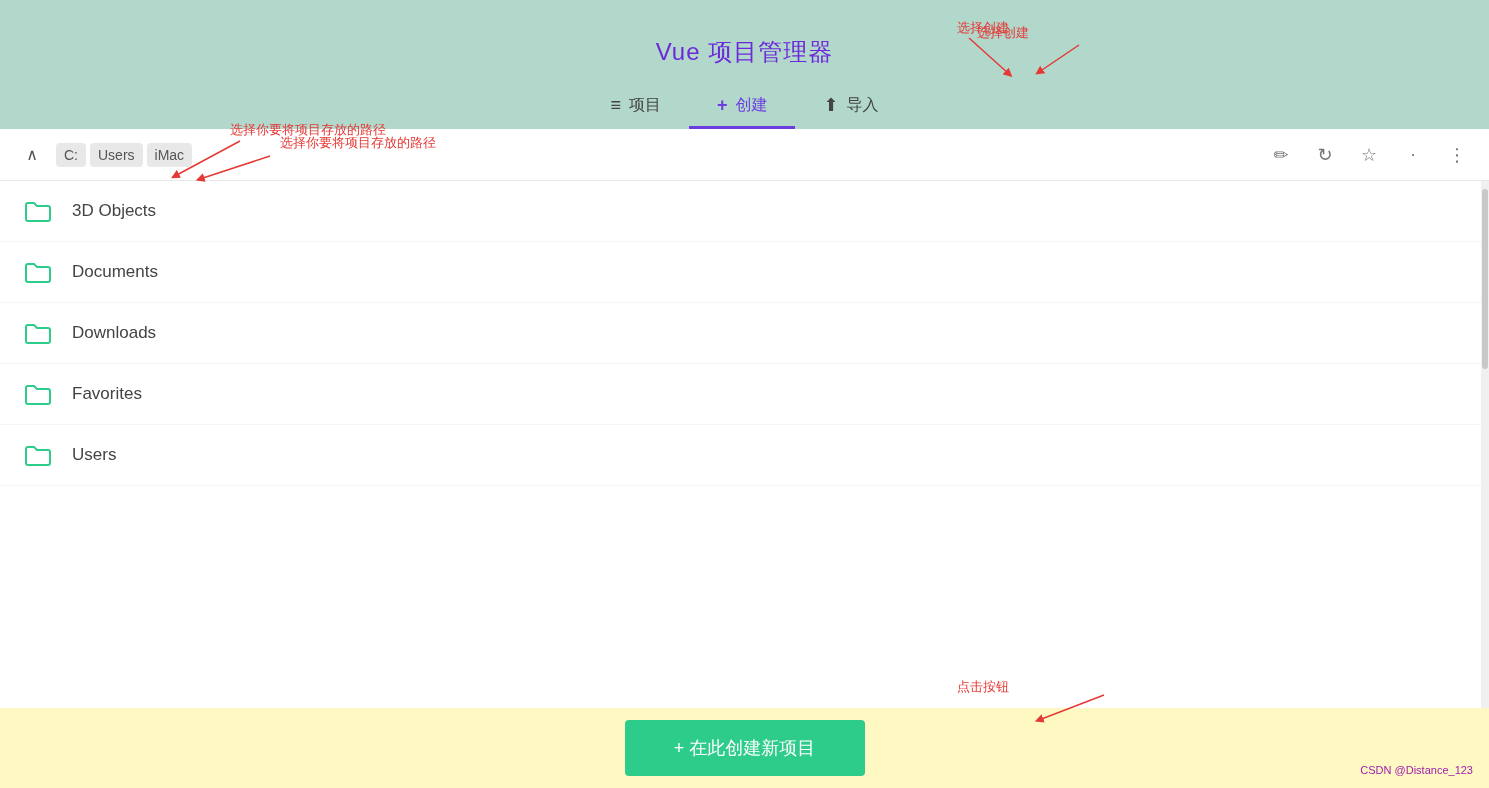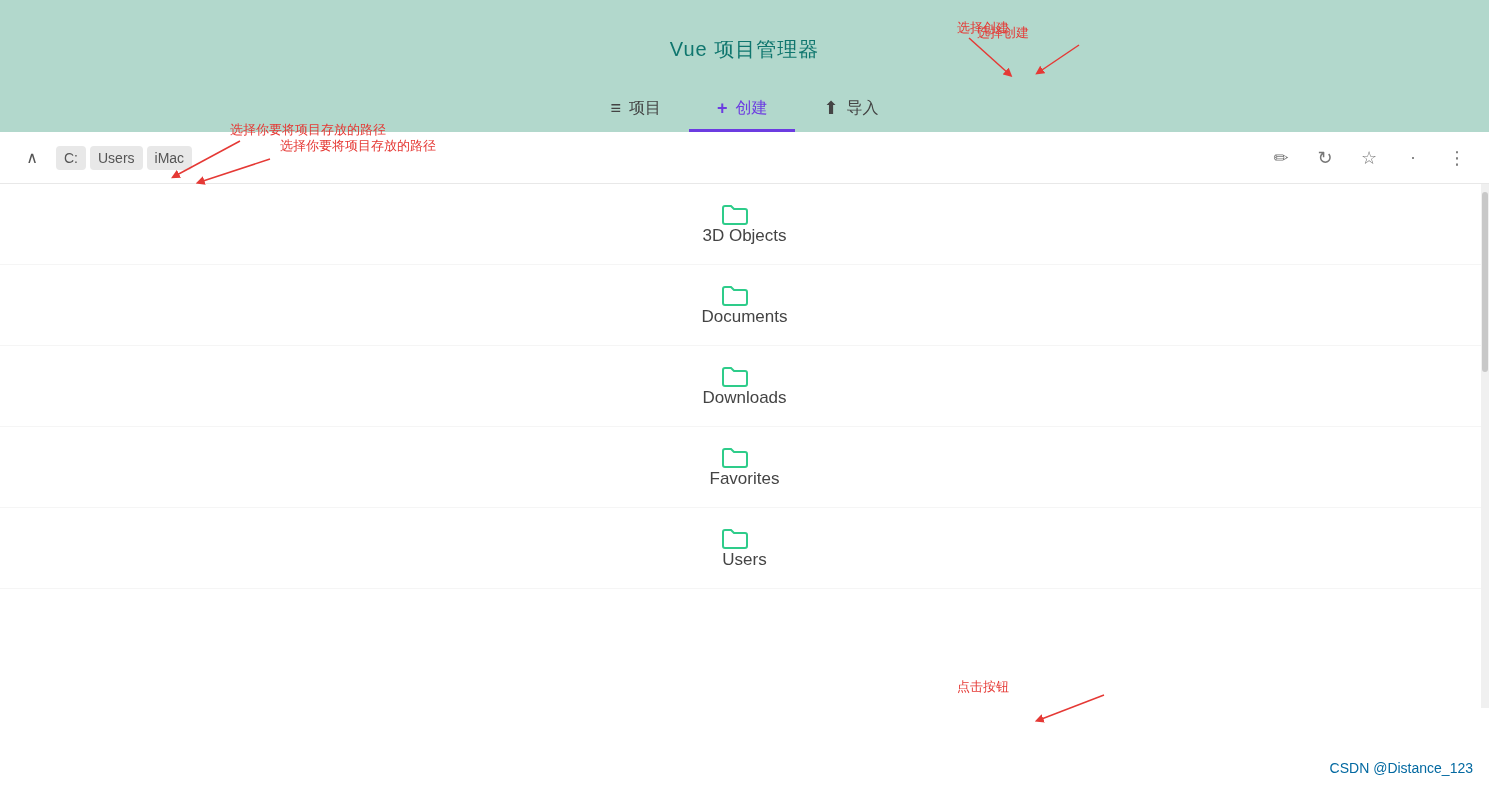--- a/index.html
+++ b/index.html
@@ -13,24 +13,24 @@
 
     
     .header {
       background: #b2d8cc;
       text-align: center;
       padding: 18px 0 0 0;
       position: relative;
     }
 
     .app-title {
-      font-size: 20px;
+      font-size: 24px;
       font-weight: 400;
-      color: #0f766e;
-      margin-bottom: 24px;
+      color: #6d28d9;
+      margin-bottom: 16px;
       letter-spacing: 1px;
     }
 
     
     .tabs {
       display: flex;
       justify-content: center;
       align-items: center;
       gap: 0;
       background: #b2d8cc;
@@ -132,21 +132,20 @@
       position: relative;
     }
 
     .folder-item {
       display: flex;
       align-items: center;
       padding: 18px 24px;
       cursor: pointer;
       border-bottom: 1px solid #f5f5f5;
       transition: background 0.15s;
-      flex-direction: column;
     }
 
     .folder-item:hover, .folder-item.active {
       background: #e8f5ef;
     }
 
     .folder-icon {
       font-size: 24px;
       color: #2ecc8a;
       margin-right: 20px;
@@ -189,22 +188,22 @@
       gap: 10px;
       min-width: 240px;
       justify-content: center;
     }
 
     
     .watermark {
       position: fixed;
       bottom: 12px;
       right: 16px;
-      font-size: 14px;
-      color: #0369a1;
+      font-size: 11px;
+      color: #a21caf;
     }
 
     .full-wrapper {
       position: relative;
     }
   </style>
 </head>
 <body>
 
 <div class="full-wrapper">
@@ -341,31 +340,32 @@
       </div>
     </div>
 
     <div style="position: relative; height: 0;">
       
       
     </div>
 
   </div>
 
-  <div style="position: fixed; bottom: 0; left: 0; right: 0; height: 80px; background: #ffffff; display: flex; align-items: center; justify-content: center;">
+  <div style="position: fixed; bottom: 0; left: 0; right: 0; height: 80px; background: #fef9c3; display: flex; align-items: center; justify-content: center;">
 
     <div style="position: absolute; right: 480px; top: -30px; color: #e53935; font-size: 13px; white-space: nowrap;">点击按钮</div>
     <svg style="position: absolute; right: 380px; top: -18px;" width="80" height="40">
       <line x1="75" y1="5" x2="10" y2="30" stroke="#e53935" stroke-width="1.5" marker-end="url(#arr4)"></line>
       <defs>
         <marker id="arr4" markerWidth="6" markerHeight="6" refX="3" refY="3" orient="auto">
           <path d="M0,0 L0,6 L6,3 z" fill="#e53935"></path>
         </marker>
       </defs>
     </svg>
+    <button class="create-btn">+ 在此创建新项目</button>
   </div>
 
   <div class="watermark">CSDN @Distance_123</div>
 
   <div style="position: absolute; top: 18px; right: 480px; pointer-events: none; z-index: 100;">
     <span style="color: #e53935; font-size: 13px;">选择创建</span>
     <svg style="position: absolute; top: 18px; right: -20px;" width="80" height="50">
       <line x1="20" y1="2" x2="60" y2="38" stroke="#e53935" stroke-width="1.5" marker-end="url(#arr5)"></line>
       <defs>
         <marker id="arr5" markerWidth="6" markerHeight="6" refX="3" refY="3" orient="auto">

